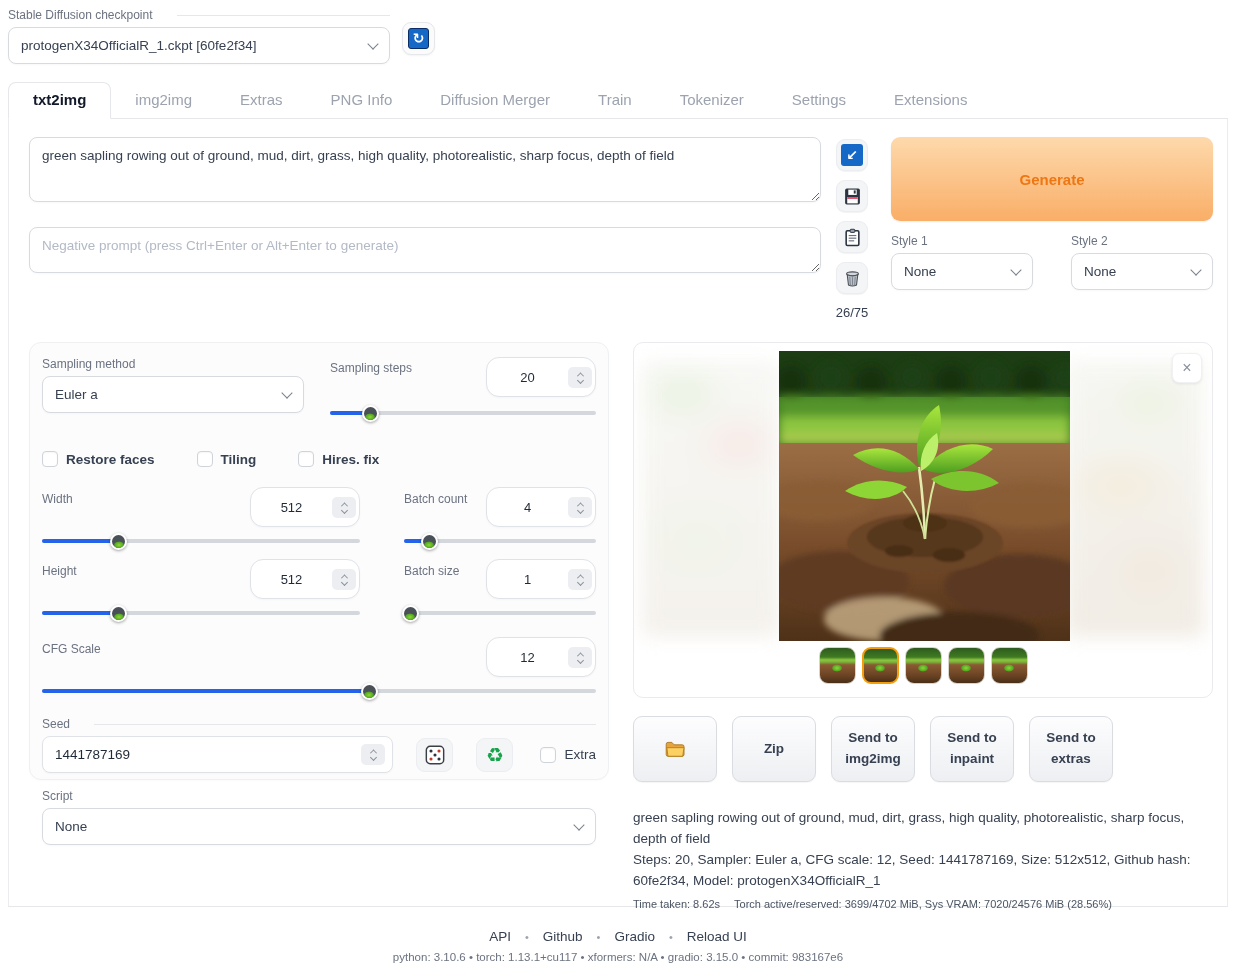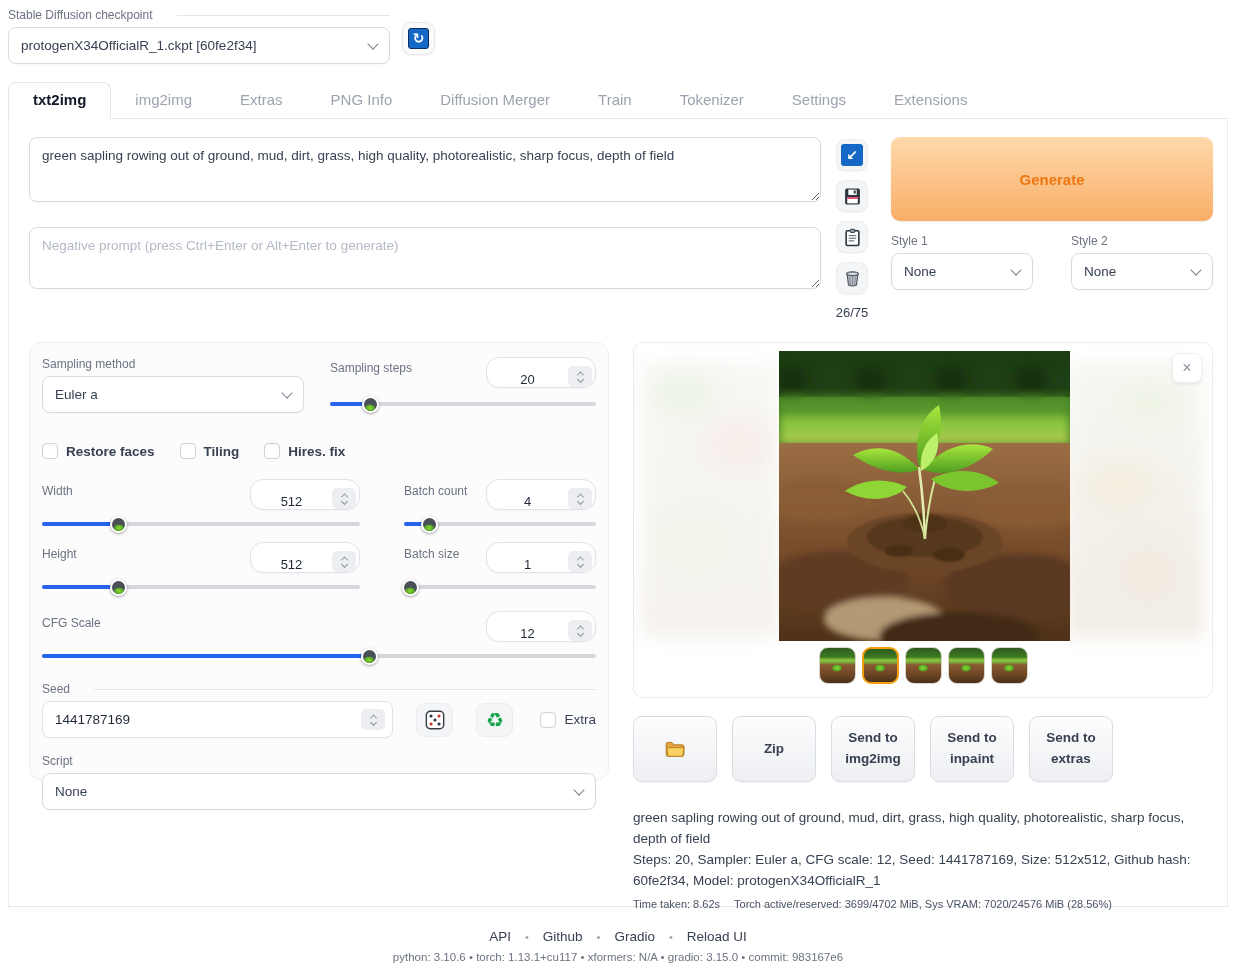--- a/index.html
+++ b/index.html
@@ -4,21 +4,21 @@
 <style>
   * { margin:0; padding:0; box-sizing:border-box; }
   html,body { width:1236px; height:966px; background:#fff; font-family:"Liberation Sans","DejaVu Sans",sans-serif; color:#374151; overflow:hidden; }
 
   
   .lbl { font-size:12px; color:#6b7280; margin-bottom:5px; display:flex; align-items:center; gap:24px; }
   .lbl .line { flex:1; height:1px; background:#e5e7eb; }
   .select { background:#fff; border:1px solid #d7dbe0; border-radius:8px; height:37px; display:flex; align-items:center; padding:0 12px; font-size:13.5px; color:#374151; box-shadow:0 1px 2px rgba(0,0,0,.03); cursor:pointer; }
   .select .sel-val { flex:1; }
   .chev { width:8px; height:8px; border:solid #7a828e; border-width:0 1.6px 1.6px 0; transform:rotate(45deg); margin-top:-4px; }
-  .numbox { background:#fff; border:1px solid #dfe3e8; border-radius:13px; height:31px; width:110px; display:flex; align-items:flex-end; box-shadow:0 1px 2px rgba(0,0,0,.03); }
+  .numbox { background:#fff; border:1px solid #dfe3e8; border-radius:13px; height:40px; width:110px; display:flex; align-items:center; box-shadow:0 1px 2px rgba(0,0,0,.03); }
   .numbox .nval { flex:1; text-align:center; font-size:13px; color:#1f2937; }
   .spin { width:24px; height:21px; margin-right:3px; background:#eceef1; border-radius:5px; display:flex; flex-direction:column; align-items:center; justify-content:center; gap:1px; cursor:pointer; }
   .spin i { width:5px; height:5px; border:solid #8a919c; border-width:0 1.4px 1.4px 0; display:block; }
   .spin i.up { transform:rotate(-135deg) translate(-1px,-1px); }
   .spin i.dn { transform:rotate(45deg); }
   .slider { position:relative; height:16px; display:flex; align-items:center; cursor:pointer; }
   .slider .track { width:100%; height:4.5px; background:#d4d7dc; border-radius:3px; }
   .slider .fill { position:absolute; left:0; height:4.5px; background:#2563eb; border-radius:3px; }
   .slider .thumb { position:absolute; width:17px; height:17px; border-radius:50%; background:#4a5057; border:2px solid #fff; box-shadow:0 1px 3px rgba(0,0,0,.35); transform:translateX(-8px); }
   .cbrow { display:flex; align-items:center; gap:8px; cursor:pointer; }
@@ -36,41 +36,41 @@
   .tab { font-size:15px; color:#9ca3af; padding:8px 24px 10px 24px; cursor:pointer; }
   .tab.active { color:#111827; font-weight:700; border:1px solid #e5e7eb; border-bottom:1px solid #fff; border-radius:8px 8px 0 0; background:#fff; margin-bottom:-1px; }
 
   
   .content { margin:0 8px; border-left:1px solid #ececf0; border-right:1px solid #ececf0; border-bottom:1px solid #e5e7eb; background:#fff; padding:18px 14px 20px 20px; height:788px; }
 
   .toprow { display:flex; gap:14px; }
   .prompt-col { width:792px; }
   textarea.prompt { width:100%; height:65px; border:1px solid #d7dbe0; border-radius:8px; resize:both; font-family:inherit; font-size:13.5px; color:#374151; padding:10px 12px; box-shadow:0 1px 2px rgba(0,0,0,.03); outline:none; }
   textarea.prompt::placeholder { color:#b3b9c5; }
-  textarea.neg { margin-top:21px; height:62px; }
+  textarea.neg { margin-top:21px; height:46px; }
   .tools-col { width:34px; display:flex; flex-direction:column; gap:9px; align-items:center; padding-top:2px; }
   .minibtn { width:32px; height:32px; background:#f4f5f7; border:1px solid #ebedf0; border-radius:9px; display:flex; align-items:center; justify-content:center; cursor:pointer; box-shadow:0 1px 1px rgba(0,0,0,.05); }
   .paste-inner { width:22px; height:22px; background:#1668c7; border-radius:3px; color:#fff; font-size:14px; font-weight:bold; display:flex; align-items:center; justify-content:center; }
   .counter { font-size:13px; color:#374151; margin-top:2px; }
 
   .gen-col { width:322px; margin-left:auto; }
   .generate { width:100%; height:84px; border:none; border-radius:9px; background:linear-gradient(180deg,#fed9ac 0%,#f9ae67 100%); color:#ee7712; font-size:15px; font-weight:700; cursor:pointer; font-family:inherit; box-shadow:0 1px 2px rgba(0,0,0,.08); }
   .stylerow { display:flex; gap:38px; margin-top:13px; }
   .stylegrp { width:142px; }
 
   
   .mainrow { display:flex; margin-top:22px; gap:24px; }
 
   
   .panel { width:580px; background:#fcfcfd; border:1px solid #eef0f2; border-radius:12px; padding:14px 12px 16px 12px; height:438px; box-shadow:0 1px 2px rgba(0,0,0,.02); }
   .samp-row { display:flex; gap:26px; }
   .samp-left { width:262px; }
   .samp-right { flex:1; }
   .samp-right .toprow2 { display:flex; align-items:flex-start; justify-content:space-between; }
-  .chk-row { display:flex; gap:25px; margin-top:30px; }
+  .chk-row { display:flex; gap:42px; margin-top:30px; }
   .dims { display:flex; gap:44px; margin-top:14px; }
   .dim-left { width:318px; }
   .dim-right { flex:1; }
   .dimrow { display:flex; align-items:flex-start; justify-content:space-between; margin-top:6px; }
   .dimrow .lbl { margin-top:5px; }
   .seedlbl { margin-top:18px; }
   .seedrow { display:flex; align-items:center; gap:23px; }
   .seedbox { flex:1; background:#fff; border:1px solid #dfe3e8; border-radius:8px; height:37px; display:flex; align-items:center; padding:0 4px 0 12px; box-shadow:0 1px 2px rgba(0,0,0,.03); }
   .seedbox input { border:none; outline:none; flex:1; font-size:13.5px; color:#1f2937; font-family:inherit; background:transparent; }
   .sqbtn { width:37px; height:34px; background:#f4f5f7; border:1px solid #ebedf0; border-radius:9px; display:flex; align-items:center; justify-content:center; cursor:pointer; }

